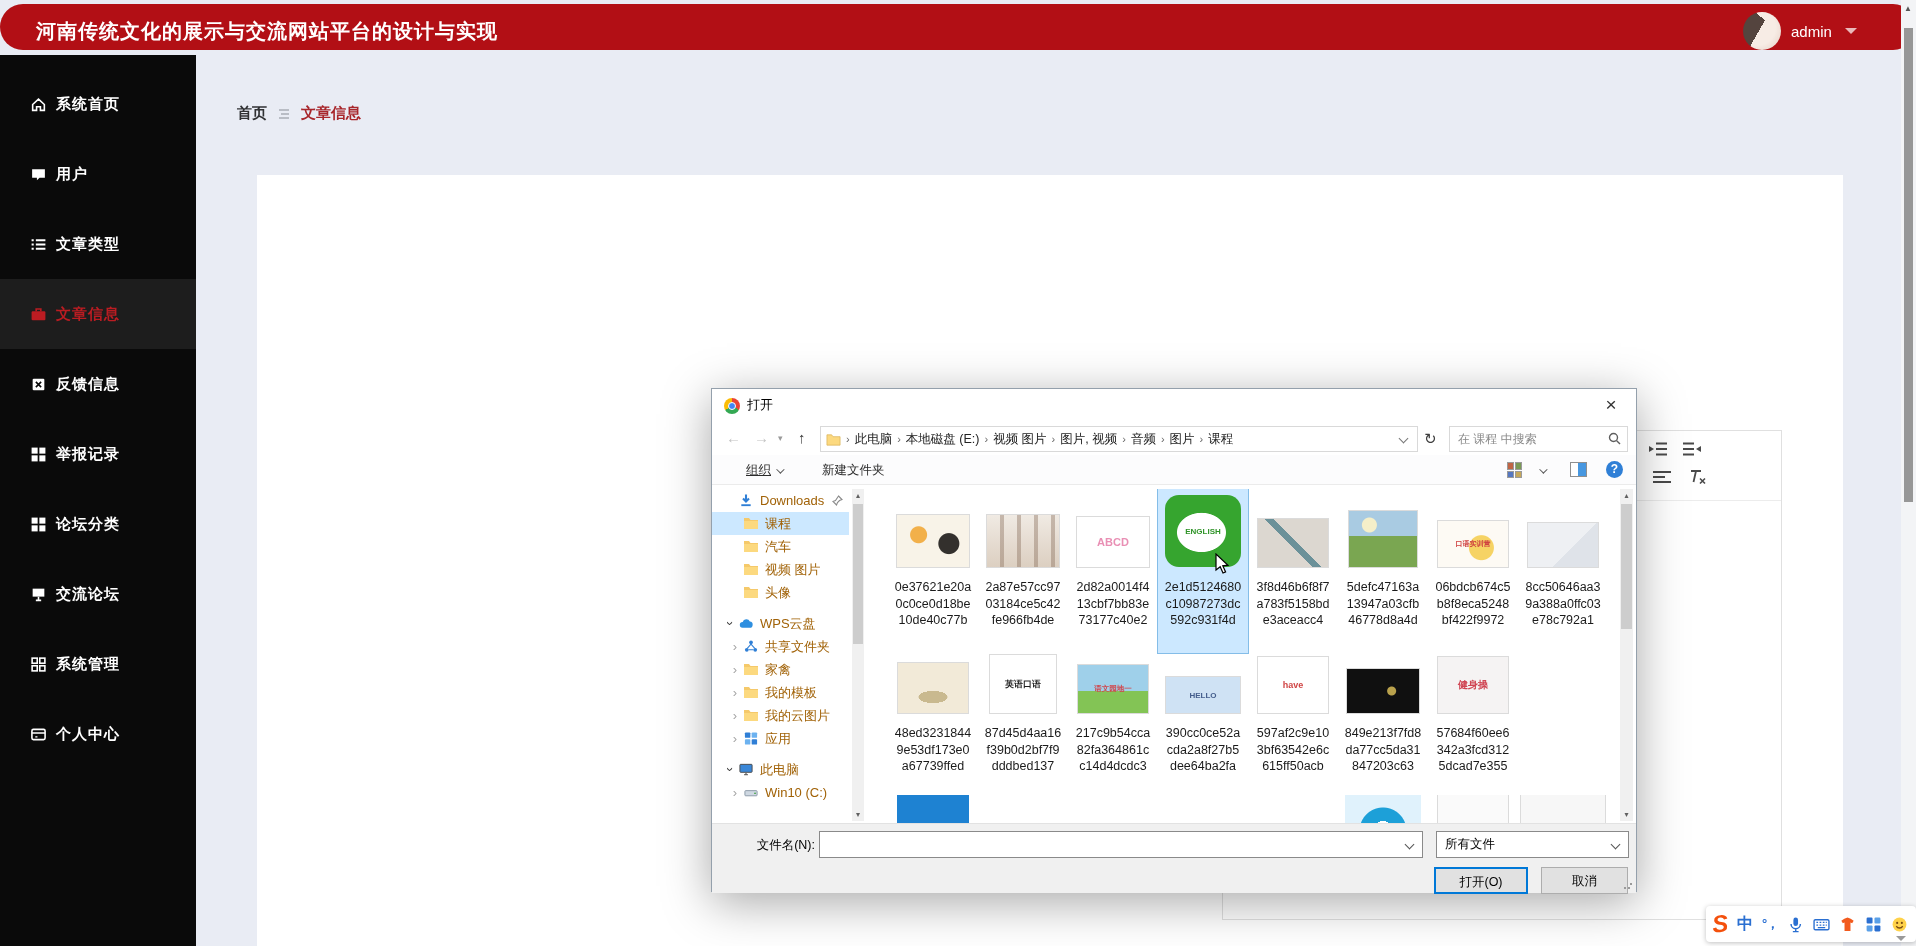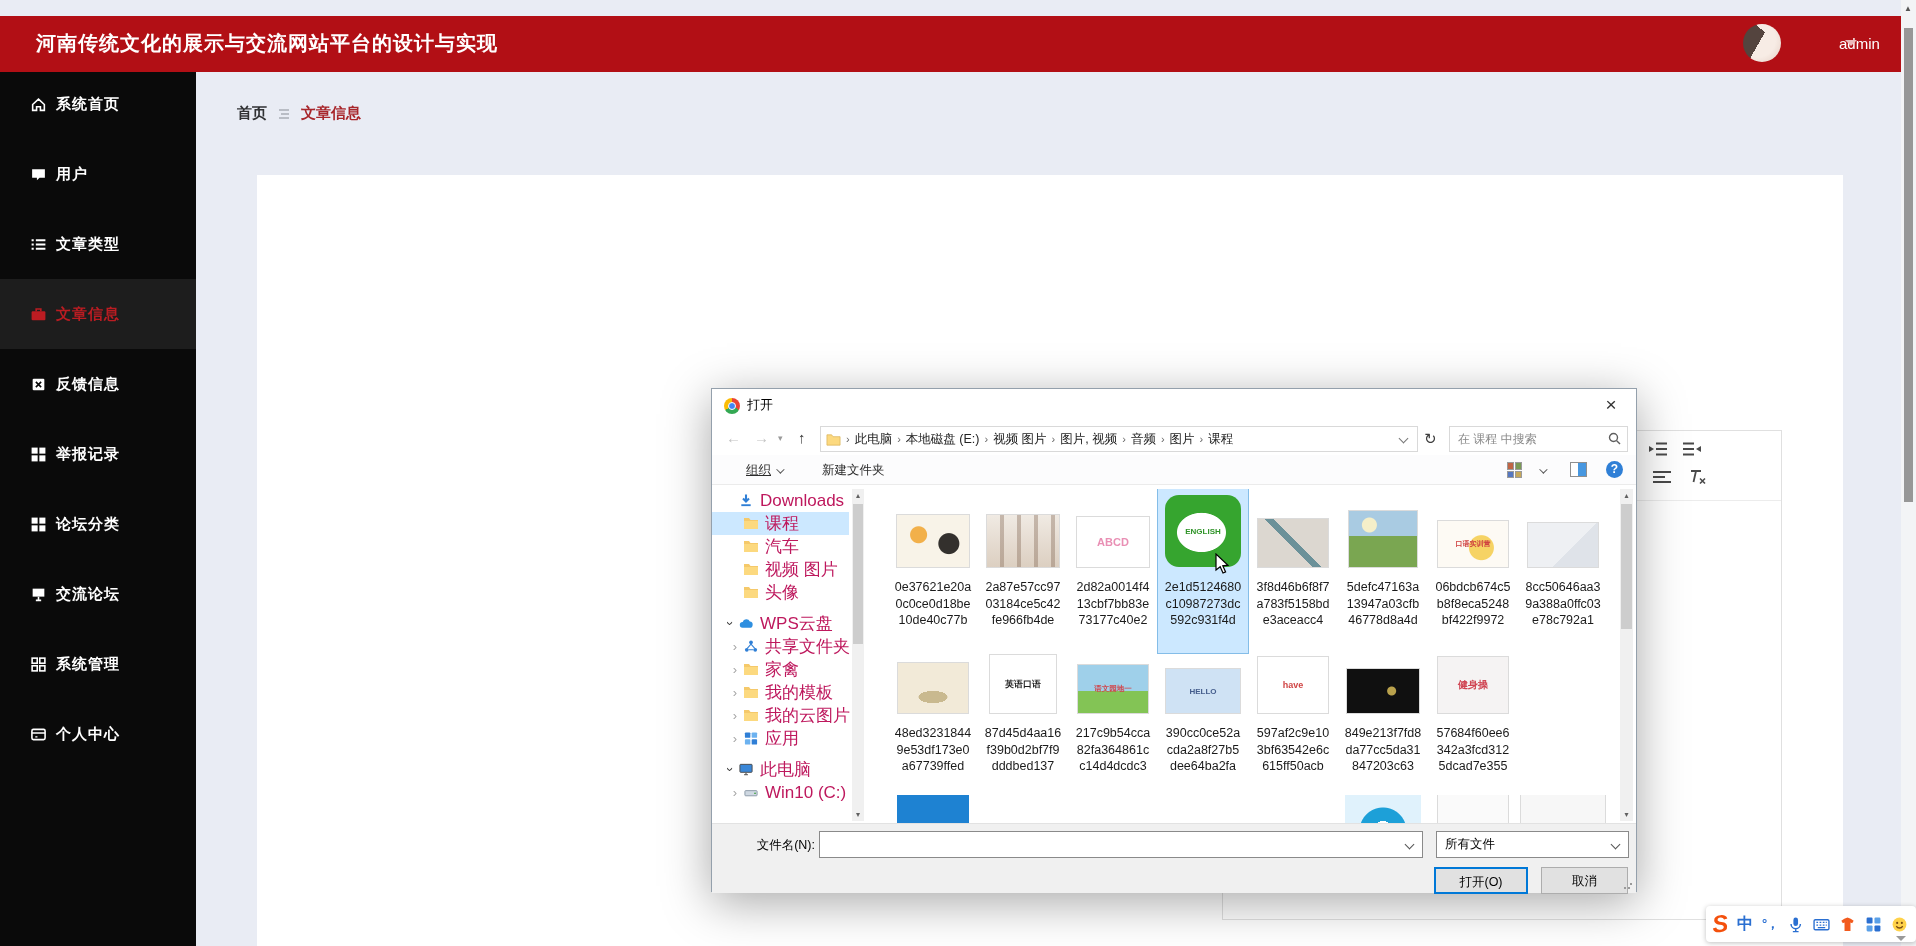--- a/index.html
+++ b/index.html
@@ -1,26 +1,26 @@
 <!DOCTYPE html>
 <html><head>
 <meta charset="utf-8">
 <style>
   html,body{margin:0;padding:0;background:#dfe3ec;}
   #app{position:relative;width:1916px;height:946px;overflow:hidden;background:#e9ecf4;
        font-family:"Liberation Sans","DejaVu Sans",sans-serif;}
   #app *{box-sizing:border-box;}
 
   
-  .header{position:absolute;left:0;top:16px;width:1916px;height:56px;background:#b20f15;z-index:5;}
+  .header{position:absolute;left:0;top:4px;width:1916px;height:46px;background:#b20f15;z-index:5;border-radius:24px;}
   .header .title{position:absolute;left:36px;top:0;line-height:55px;color:#fff;font-size:20px;font-weight:bold;letter-spacing:1px;}
   .avatar{position:absolute;left:1743px;top:8px;width:38px;height:38px;border-radius:50%;
           background:conic-gradient(from 210deg at 58% 22%, #54443e 0 100deg, rgba(0,0,0,0) 100deg),
                      radial-gradient(circle at 38% 40%, #f7ece5 0 55%, #e3cdc3 100%);}
-  .uname{position:absolute;left:1791px;top:0;line-height:55px;color:#fff;font-size:15px;margin-left:48px;}
+  .uname{position:absolute;left:1791px;top:0;line-height:55px;color:#fff;font-size:15px;}
   .ucaret{position:absolute;left:1845px;top:24px;width:0;height:0;border:6px solid rgba(0,0,0,0);border-top-color:#eab9ba;}
 
   
   .pg-scroll{position:absolute;right:0;top:0;width:15px;height:946px;background:#f3f4f6;z-index:6;}
   .pg-scroll .up{position:absolute;top:4px;left:3px;font-size:8px;color:#555;}
   .pg-scroll .thumb{position:absolute;left:3px;top:28px;width:9px;height:474px;background:#979797;}
 
   
   .sidebar{position:absolute;left:0;top:55px;width:196px;height:891px;background:#0a0a0a;z-index:4;padding-top:14px;}
   .side-item{position:relative;height:70px;display:flex;align-items:center;padding-left:30px;color:#fff;cursor:pointer;}
@@ -97,21 +97,21 @@
   .tree{position:absolute;left:0;top:100px;width:137px;}
   .treerow{position:relative;height:23px;display:flex;align-items:center;cursor:pointer;}
   .treerow.gap{margin-top:8px;}
   .treerow.selected{background:#cce8ff;}
   .treerow .exp{width:12px;margin-left:12px;flex:none;color:#a6a6a6;font-size:13px;text-align:center;}
   .treerow.lv2 .exp{margin-left:17px;}
   .treerow.exp-closed .exp::before{content:"\203A";}
   .treerow.exp-open .exp::before{content:"\203A";display:inline-block;transform:rotate(90deg);color:#3c3c3c;}
   .treerow .tic{width:17px;height:16px;margin:0 5px 0 2px;flex:none;}
   .treerow .tic svg{width:16px;height:15px;}
-  .treerow .tlbl{font-size:17px;color:#be185d;white-space:nowrap;}
+  .treerow .tlbl{font-size:13px;color:#a16207;white-space:nowrap;}
   .treerow .pin{display:none;margin-left:8px;}
   .treerow.pinned .pin{display:inline-block;}
   .vscroll{position:absolute;width:12px;background:#f0f0f0;}
   .vscroll .a{position:absolute;left:0;width:12px;text-align:center;font-size:8px;color:#606060;}
   .vscroll .th{position:absolute;left:1px;width:10px;background:#cdcdcd;}
   
   .files{position:absolute;left:176px;top:100px;width:722px;height:306px;display:flex;flex-wrap:wrap;align-content:flex-start;overflow:hidden;}
   .file{width:90px;display:flex;flex-direction:column;align-items:center;cursor:pointer;}
   .file.r1{height:164px;}
   .file.r2{height:142px;}
@@ -664,21 +664,21 @@
           <div class="twrap">
             <div class="thumb tb2" style="background: linear-gradient(rgb(159, 208, 234) 0px, rgb(159, 208, 234) 55%, rgb(131, 196, 85) 55%); width: 70px; height: 48px;">
               <span class="tlabel" style="color: rgb(208, 72, 78); font-size: 7.5px;">语文园地一</span>
             </div>
           </div>
           <div class="fname">217c9b54cca82fa364861cc14d4dcdc3</div>
         </div>
 
         <div class="file r2">
           <div class="twrap">
-            <div class="thumb tb2" style="background: rgb(207, 226, 244); width: 74px; height: 44px;">
+            <div class="thumb tb2" style="background: rgb(207, 226, 244); width: 74px; height: 36px;">
               <span class="tlabel" style="color: rgb(68, 93, 140); font-size: 8px;">HELLO</span>
             </div>
           </div>
           <div class="fname">390cc0ce52acda2a8f27b5dee64ba2fa</div>
         </div>
 
         <div class="file r2">
           <div class="twrap">
             <div class="thumb tb2" style="background: rgb(255, 255, 255); width: 70px; height: 56px;">
               <span class="tlabel" style="color: rgb(208, 69, 69); font-size: 9px;">have</span>

